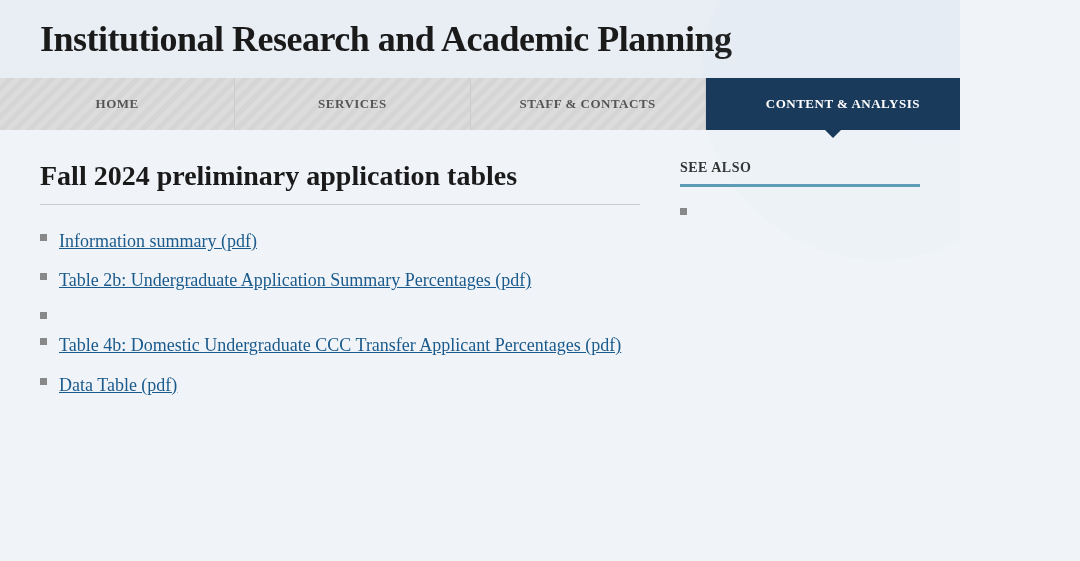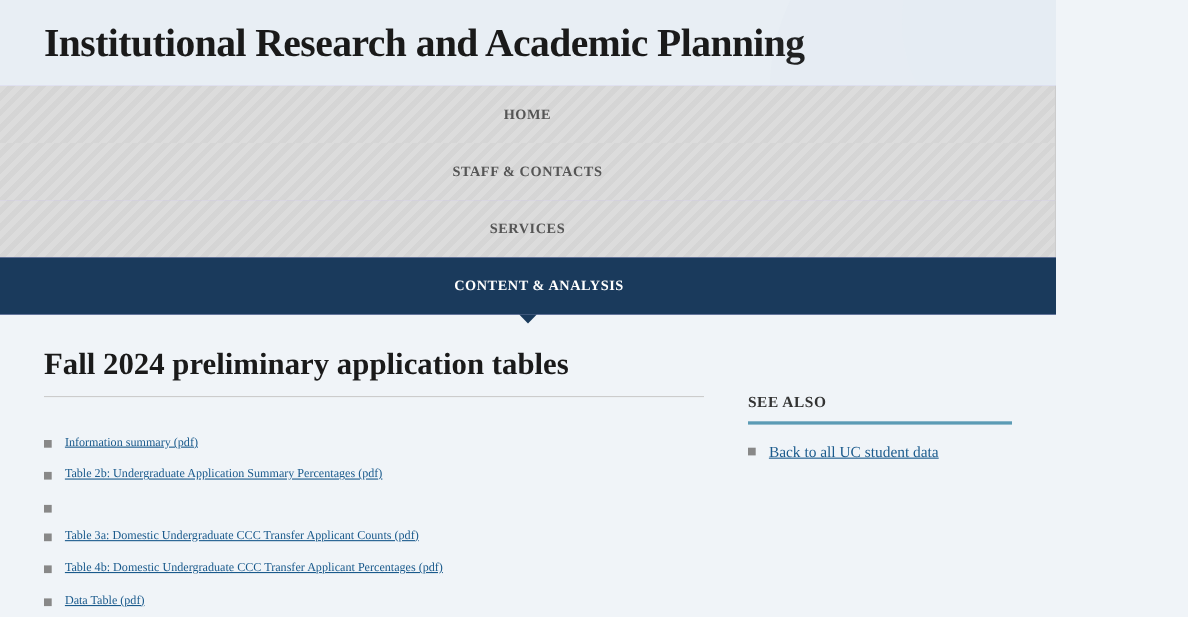--- a/index.html
+++ b/index.html
@@ -55,22 +55,21 @@
       font-size: 36px;
       font-weight: bold;
       color: #1a1a1a;
       letter-spacing: -0.5px;
     }
 
     
     .nav-bar {
       display: flex;
       width: 100%;
-      background: #c4b5fd;
-      flex-direction: column;
+      background: #6d28d9;
     }
 
     .nav-item {
       flex: 1;
       display: flex;
       align-items: center;
       justify-content: center;
       padding: 18px 10px;
       text-decoration: none;
       font-size: 13px;
@@ -127,21 +126,21 @@
 
     
     .main-content {
       flex: 1;
     }
 
     .page-title {
       font-size: 28px;
       font-weight: bold;
       color: #1a1a1a;
-      margin-bottom: 34px;
+      margin-bottom: 24px;
       padding-bottom: 12px;
       border-bottom: 1px solid #ccc;
     }
 
     .link-list {
       list-style: none;
       padding: 0;
     }
 
     .link-list li {
@@ -157,29 +156,28 @@
       height: 7px;
       background: #888;
       margin-right: 12px;
       margin-top: 5px;
       flex-shrink: 0;
     }
 
     .link-list a {
       color: #1a5a8c;
       text-decoration: underline;
-      font-size: 11px;
+      font-size: 18px;
       line-height: 1.4;
     }
 
     
     .sidebar {
       width: 240px;
       flex-shrink: 0;
-      margin-top: 43px;
     }
 
     .see-also-header {
       font-size: 14px;
       font-weight: bold;
       color: #333;
       letter-spacing: 0.5px;
       padding-bottom: 8px;
       border-bottom: 3px solid #5b9bb5;
       margin-bottom: 16px;
@@ -209,59 +207,54 @@
       <circle cx="380" cy="20" r="120" fill="#c0d8e8" opacity="0.3"></circle>
     </svg>
   </div>
 
   <div class="header">
     <h1>Institutional Research and Academic Planning</h1>
   </div>
 
   <nav class="nav-bar">
     <a class="nav-item" href="#">HOME</a>
+    <a class="nav-item" href="#">SERVICES</a>
     <a class="nav-item" href="#">STAFF &amp; CONTACTS</a>
-    <a class="nav-item" href="#">SERVICES</a>
     <a class="nav-item active" href="#">CONTENT &amp; ANALYSIS</a>
   </nav>
 
   <div class="content-area">
 
     <div class="main-content">
       <h2 class="page-title">Fall 2024 preliminary application tables</h2>
 
       <ul class="link-list">
         <li>
           <span class="bullet-square"></span>
           <a href="#">Information summary (pdf)</a>
         </li>
         <li>
           <span class="bullet-square"></span>
           <a href="#">Table 2b: Undergraduate Application Summary Percentages (pdf)</a>
         </li>
         <li>
           <span class="bullet-square"></span>
-        </li>
-        <li>
-          <span class="bullet-square"></span>
-          <a href="#">Table 3a: Domestic Undergraduate CCC Transfer Applicant Counts (pdf)</a>
         </li>
         <li>
           <span class="bullet-square"></span>
           <a href="#">Table 4b: Domestic Undergraduate CCC Transfer Applicant Percentages (pdf)</a>
         </li>
         <li>
           <span class="bullet-square"></span>
           <a href="#">Data Table (pdf)</a>
         </li>
       </ul>
     </div>
 
     <div class="sidebar">
       <div class="see-also-header">SEE ALSO</div>
       <div class="sidebar-link-item">
         <span class="bullet-square"></span>
-        <a href="#">Back to all UC student data</a>
       </div>
     </div>
 
   </div>
 </div>
 
 </body></html>

